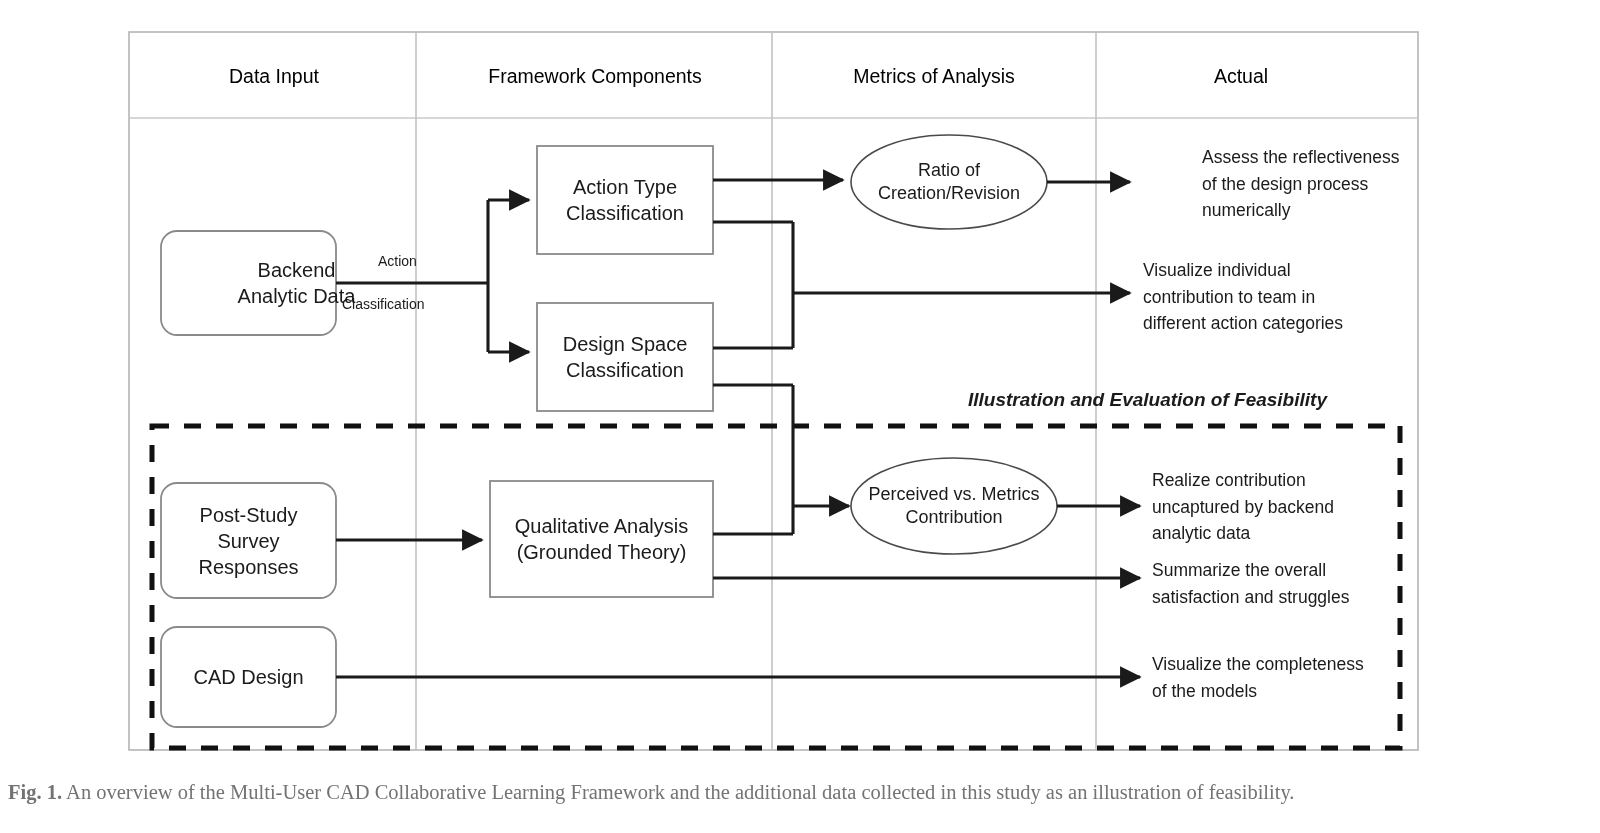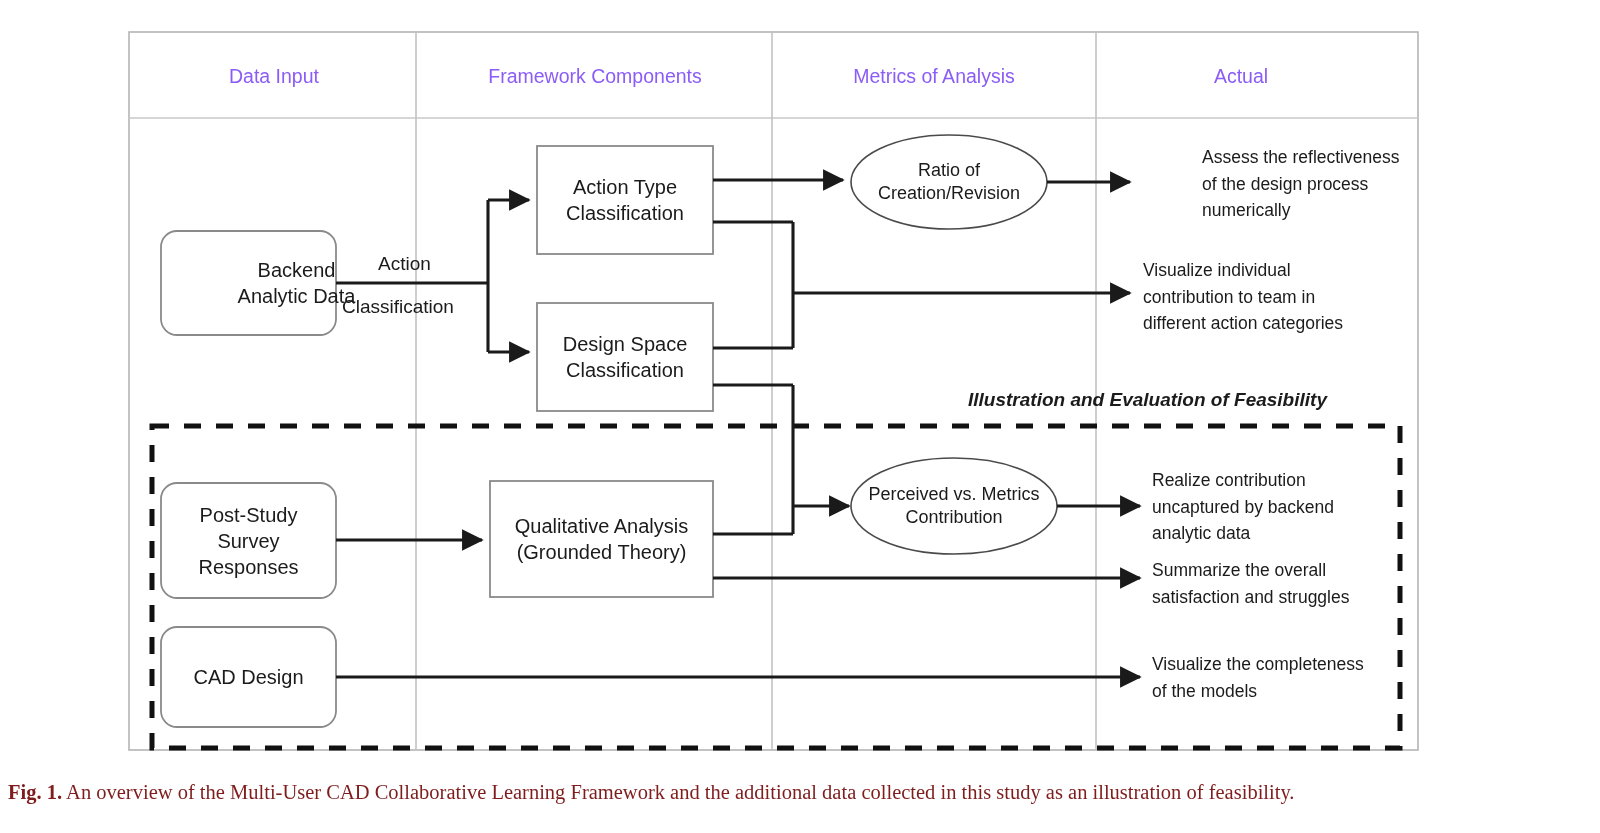--- a/index.html
+++ b/index.html
@@ -29,53 +29,53 @@
   .fig-text {
     position: absolute;
     font-family: "Liberation Sans", sans-serif;
     color: #1b1b1b;
     line-height: 1.30;
     white-space: pre-line;
   }
   .col-header {
     font-size: 19.5px;
     text-align: center;
-    color: #8b5cf6;
+    color: #000000;
   }
   .node-label {
     font-size: 20px;
     text-align: center;
     display: flex;
     align-items: center;
     justify-content: center;
     flex-direction: column;
   }
   .edge-label {
-    font-size: 19px;
+    font-size: 14px;
     text-align: left;
   }
   .result-text {
     font-size: 17.5px;
     text-align: left;
     line-height: 1.52;
   }
   .section-label {
     font-size: 19px;
     font-weight: bold;
     font-style: italic;
     text-align: center;
   }
   .caption {
     position: absolute;
     left: 8px;
     top: 780px;
     width: 1584px;
     font-family: "Liberation Serif", serif;
     font-size: 20.5px;
-    color: #7f1d1d;
+    color: #737373;
     line-height: 1.25;
   }
   .caption b { font-weight: bold; }
 </style>
 </head>
 <body>
 
 <div id="stage">
 
   <svg id="diagram" viewBox="0 0 1600 833">

